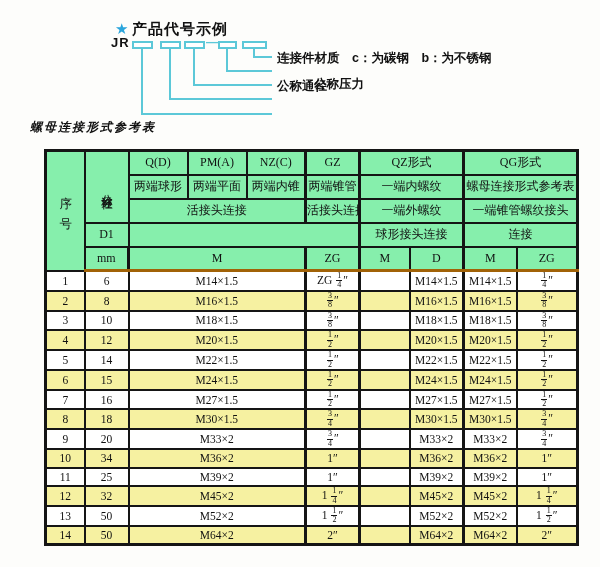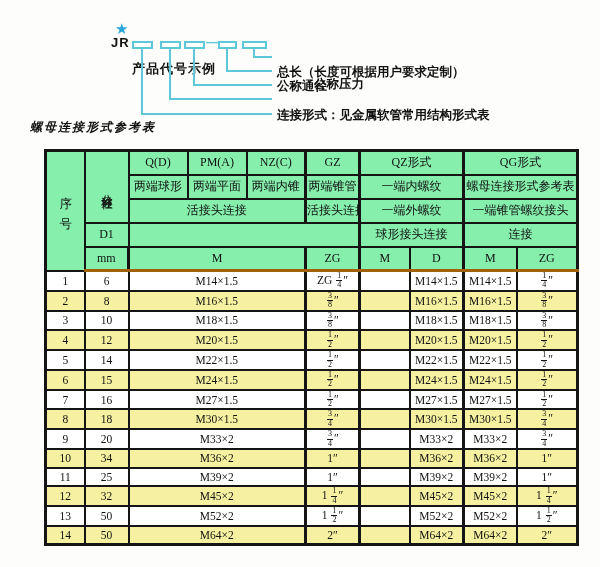--- a/index.html
+++ b/index.html
@@ -3,21 +3,21 @@
 <meta charset="utf-8">
 <style>
   * { margin:0; padding:0; box-sizing:border-box; }
   html,body { width:600px; height:567px; background:#fdfdfb; overflow:hidden;
               font-family:"Liberation Sans", sans-serif; color:#111; }
   .stage { position:relative; width:600px; height:567px; }
 
   
   .diag { position:absolute; left:0; top:0; width:600px; height:150px; }
   .star { position:absolute; left:115px; top:20px; font-size:15px; color:#2aa5dc; }
-  .diag-title { position:absolute; left:132px; top:20px; font-size:13px; font-weight:bold; letter-spacing:1px;margin-top:40px;}
+  .diag-title { position:absolute; left:132px; top:20px; font-size:15px; font-weight:bold; letter-spacing:1px;}
   .jr { position:absolute; left:111px; top:35px; font-size:13px; font-weight:bold; letter-spacing:1px; }
   .cbox { position:absolute; top:41px; height:8px; border:2px solid #5cc8d8; background:#fff; }
   .cdash { position:absolute; left:206px; top:34px; color:#5cc8d8; font-weight:bold; font-size:13px; }
   .vline { position:absolute; width:2px; background:#5cc8d8; }
   .hline { position:absolute; height:2px; background:#5cc8d8; }
   .dlabel { position:absolute; left:277px; height:14px; font-size:12.5px; font-weight:bold; white-space:nowrap; }
 
   
   .tbl-title { position:absolute; left:30px; top:119px; font-size:12px; font-weight:bold;
                font-family:"DejaVu Serif", serif; font-style:italic; letter-spacing:2px; }
@@ -64,24 +64,23 @@
     <span class="vline" style="left:193px;top:49px;height:37px;"></span>
     <span class="vline" style="left:169px;top:49px;height:51px;"></span>
     <span class="vline" style="left:141px;top:49px;height:66px;"></span>
 
     <span class="hline" style="left:253px;top:56px;width:19px;"></span>
     <span class="hline" style="left:226px;top:70px;width:46px;"></span>
     <span class="hline" style="left:193px;top:84px;width:79px;"></span>
     <span class="hline" style="left:169px;top:98px;width:103px;"></span>
     <span class="hline" style="left:141px;top:113px;width:131px;"></span>
 
-    <span class="dlabel" style="top:64px;">总长（长度可根据用户要求定制）</span>
+    <span class="dlabel" style="top:50px;">连接件材质　c：为碳钢　b：为不锈钢</span>
     <span class="dlabel" style="top:78px;">公称通径</span>
     <span class="dlabel" style="top:76px;margin-left:37px;">公称压力</span>
-    <span class="dlabel" style="top:107px;">连接形式：见金属软管常用结构形式表</span>
   </div>
 
   <div class="tbl-title">螺母连接形式参考表</div>
 
   <div class="tbl-wrap">
     <table>
       <colgroup>
         <col style="width:39px">
           <col style="width:44px">
         <col style="width:59px">

